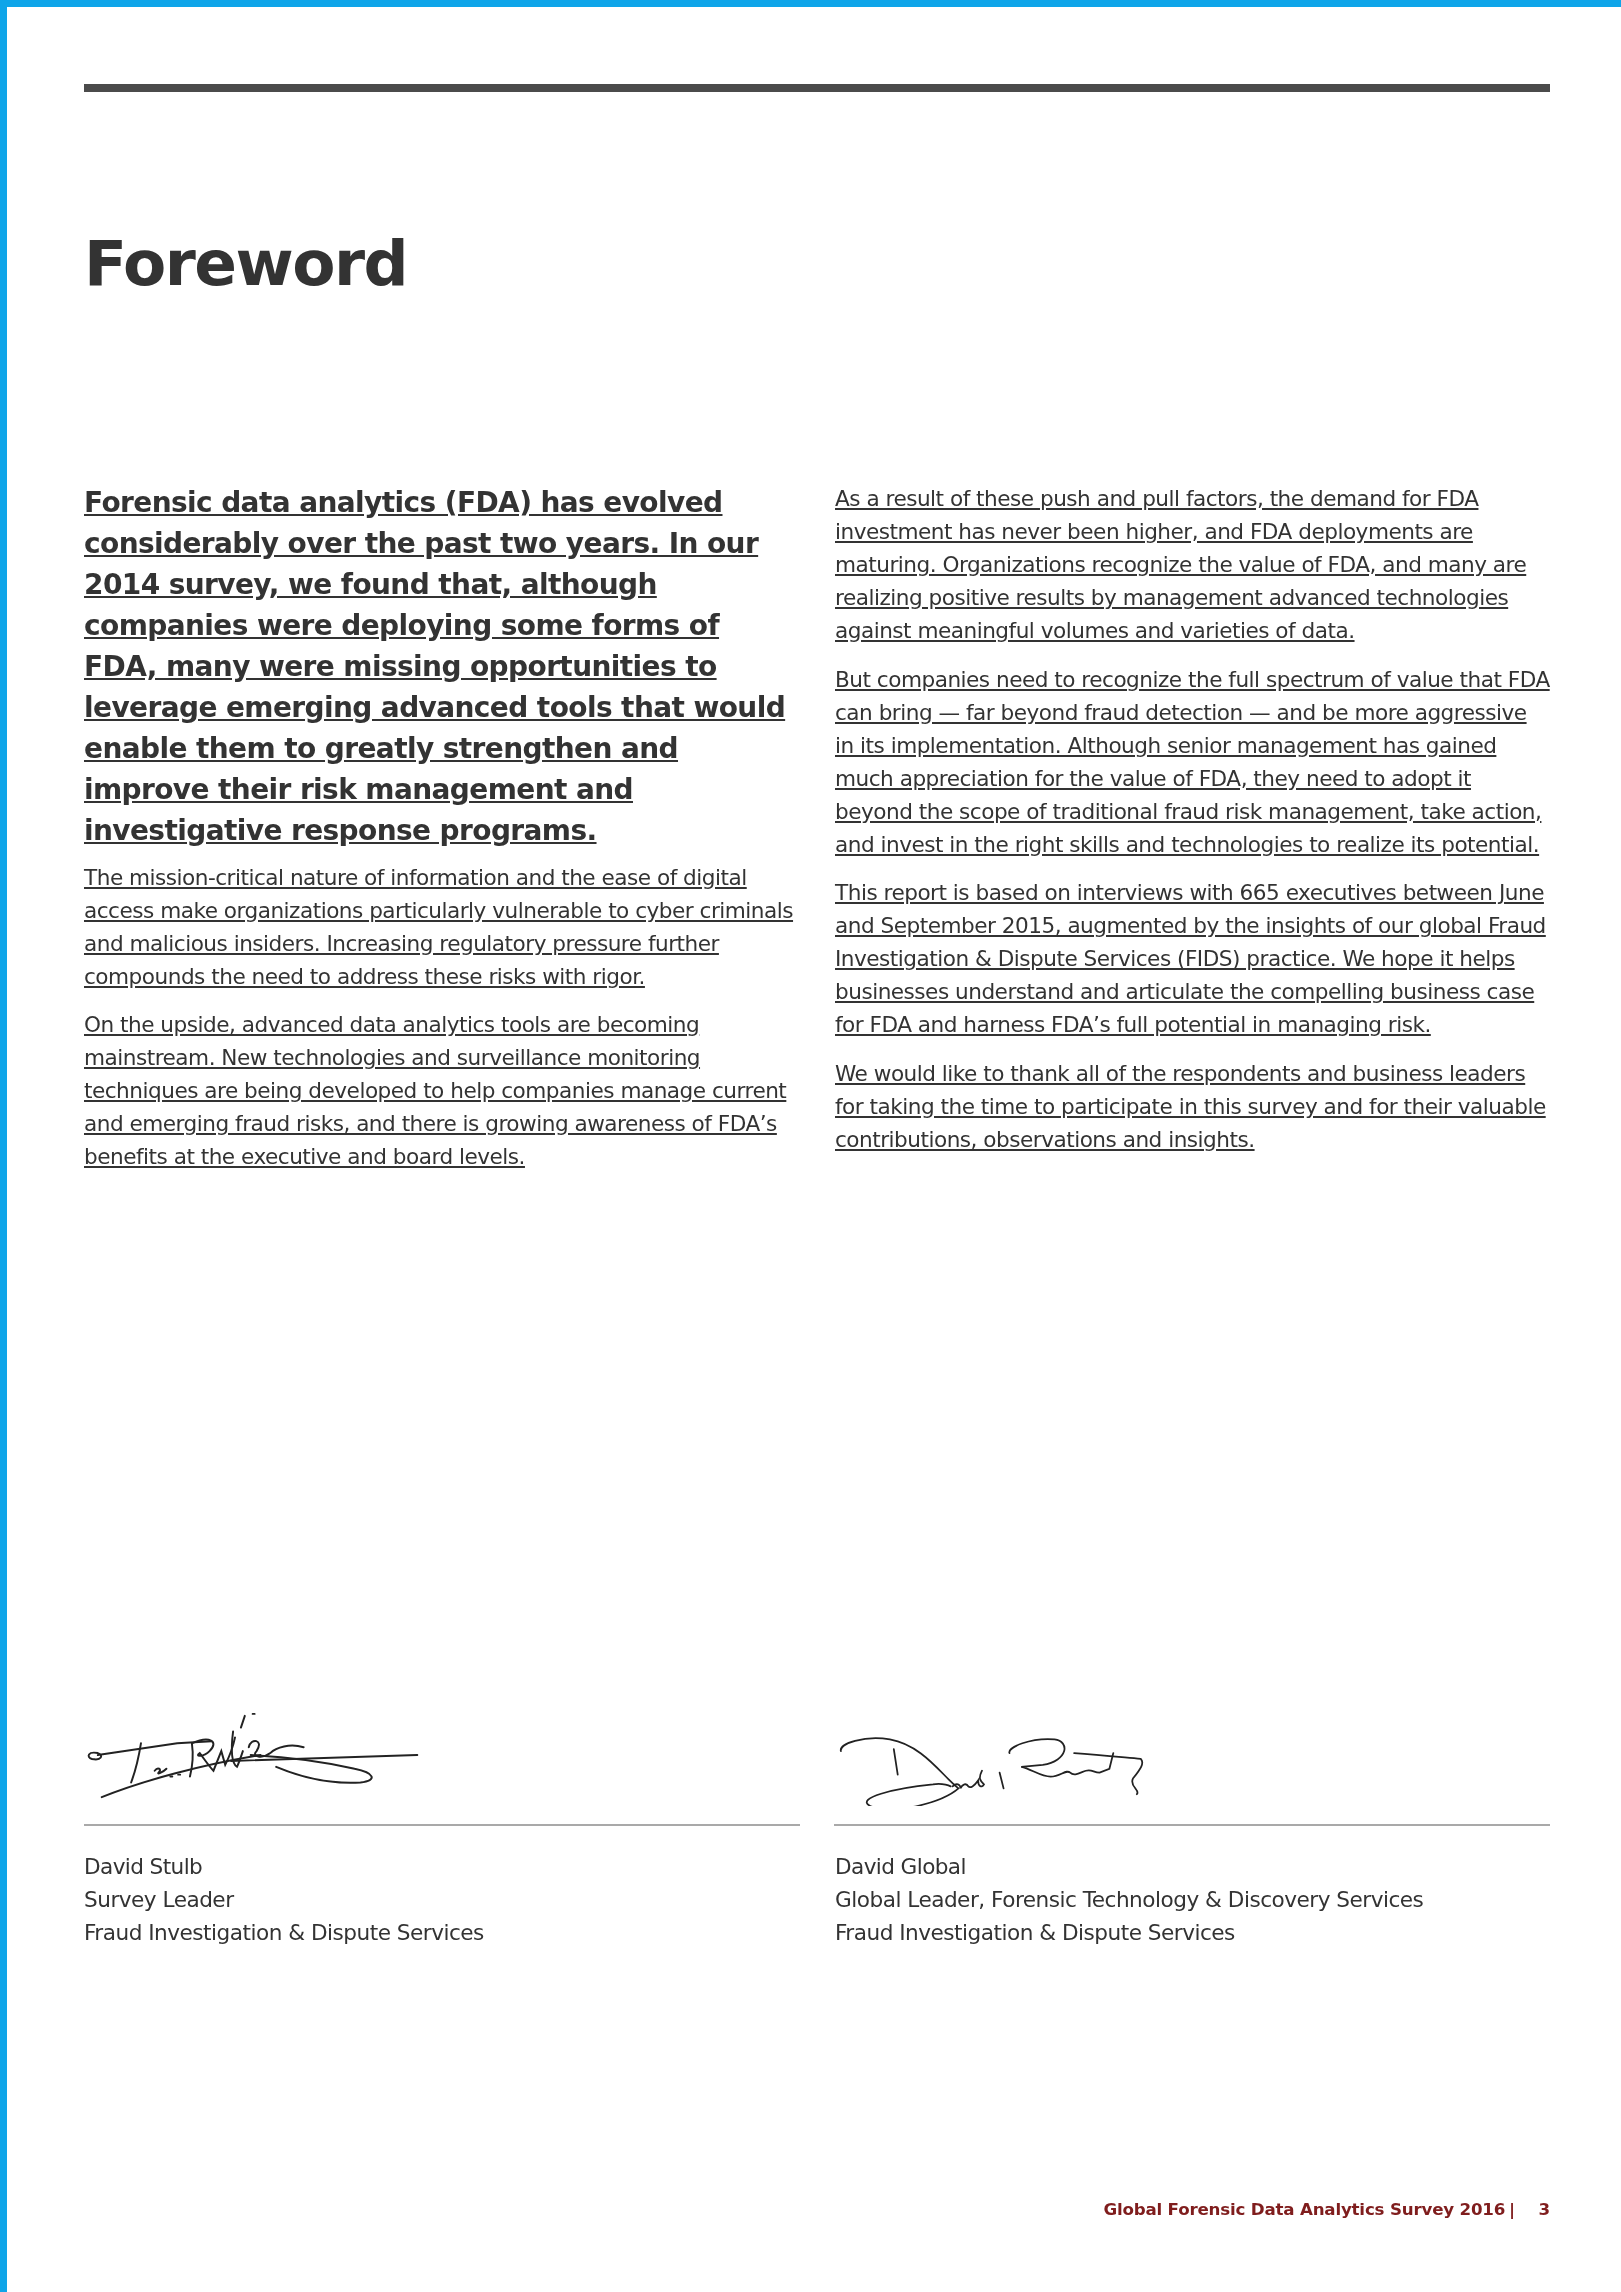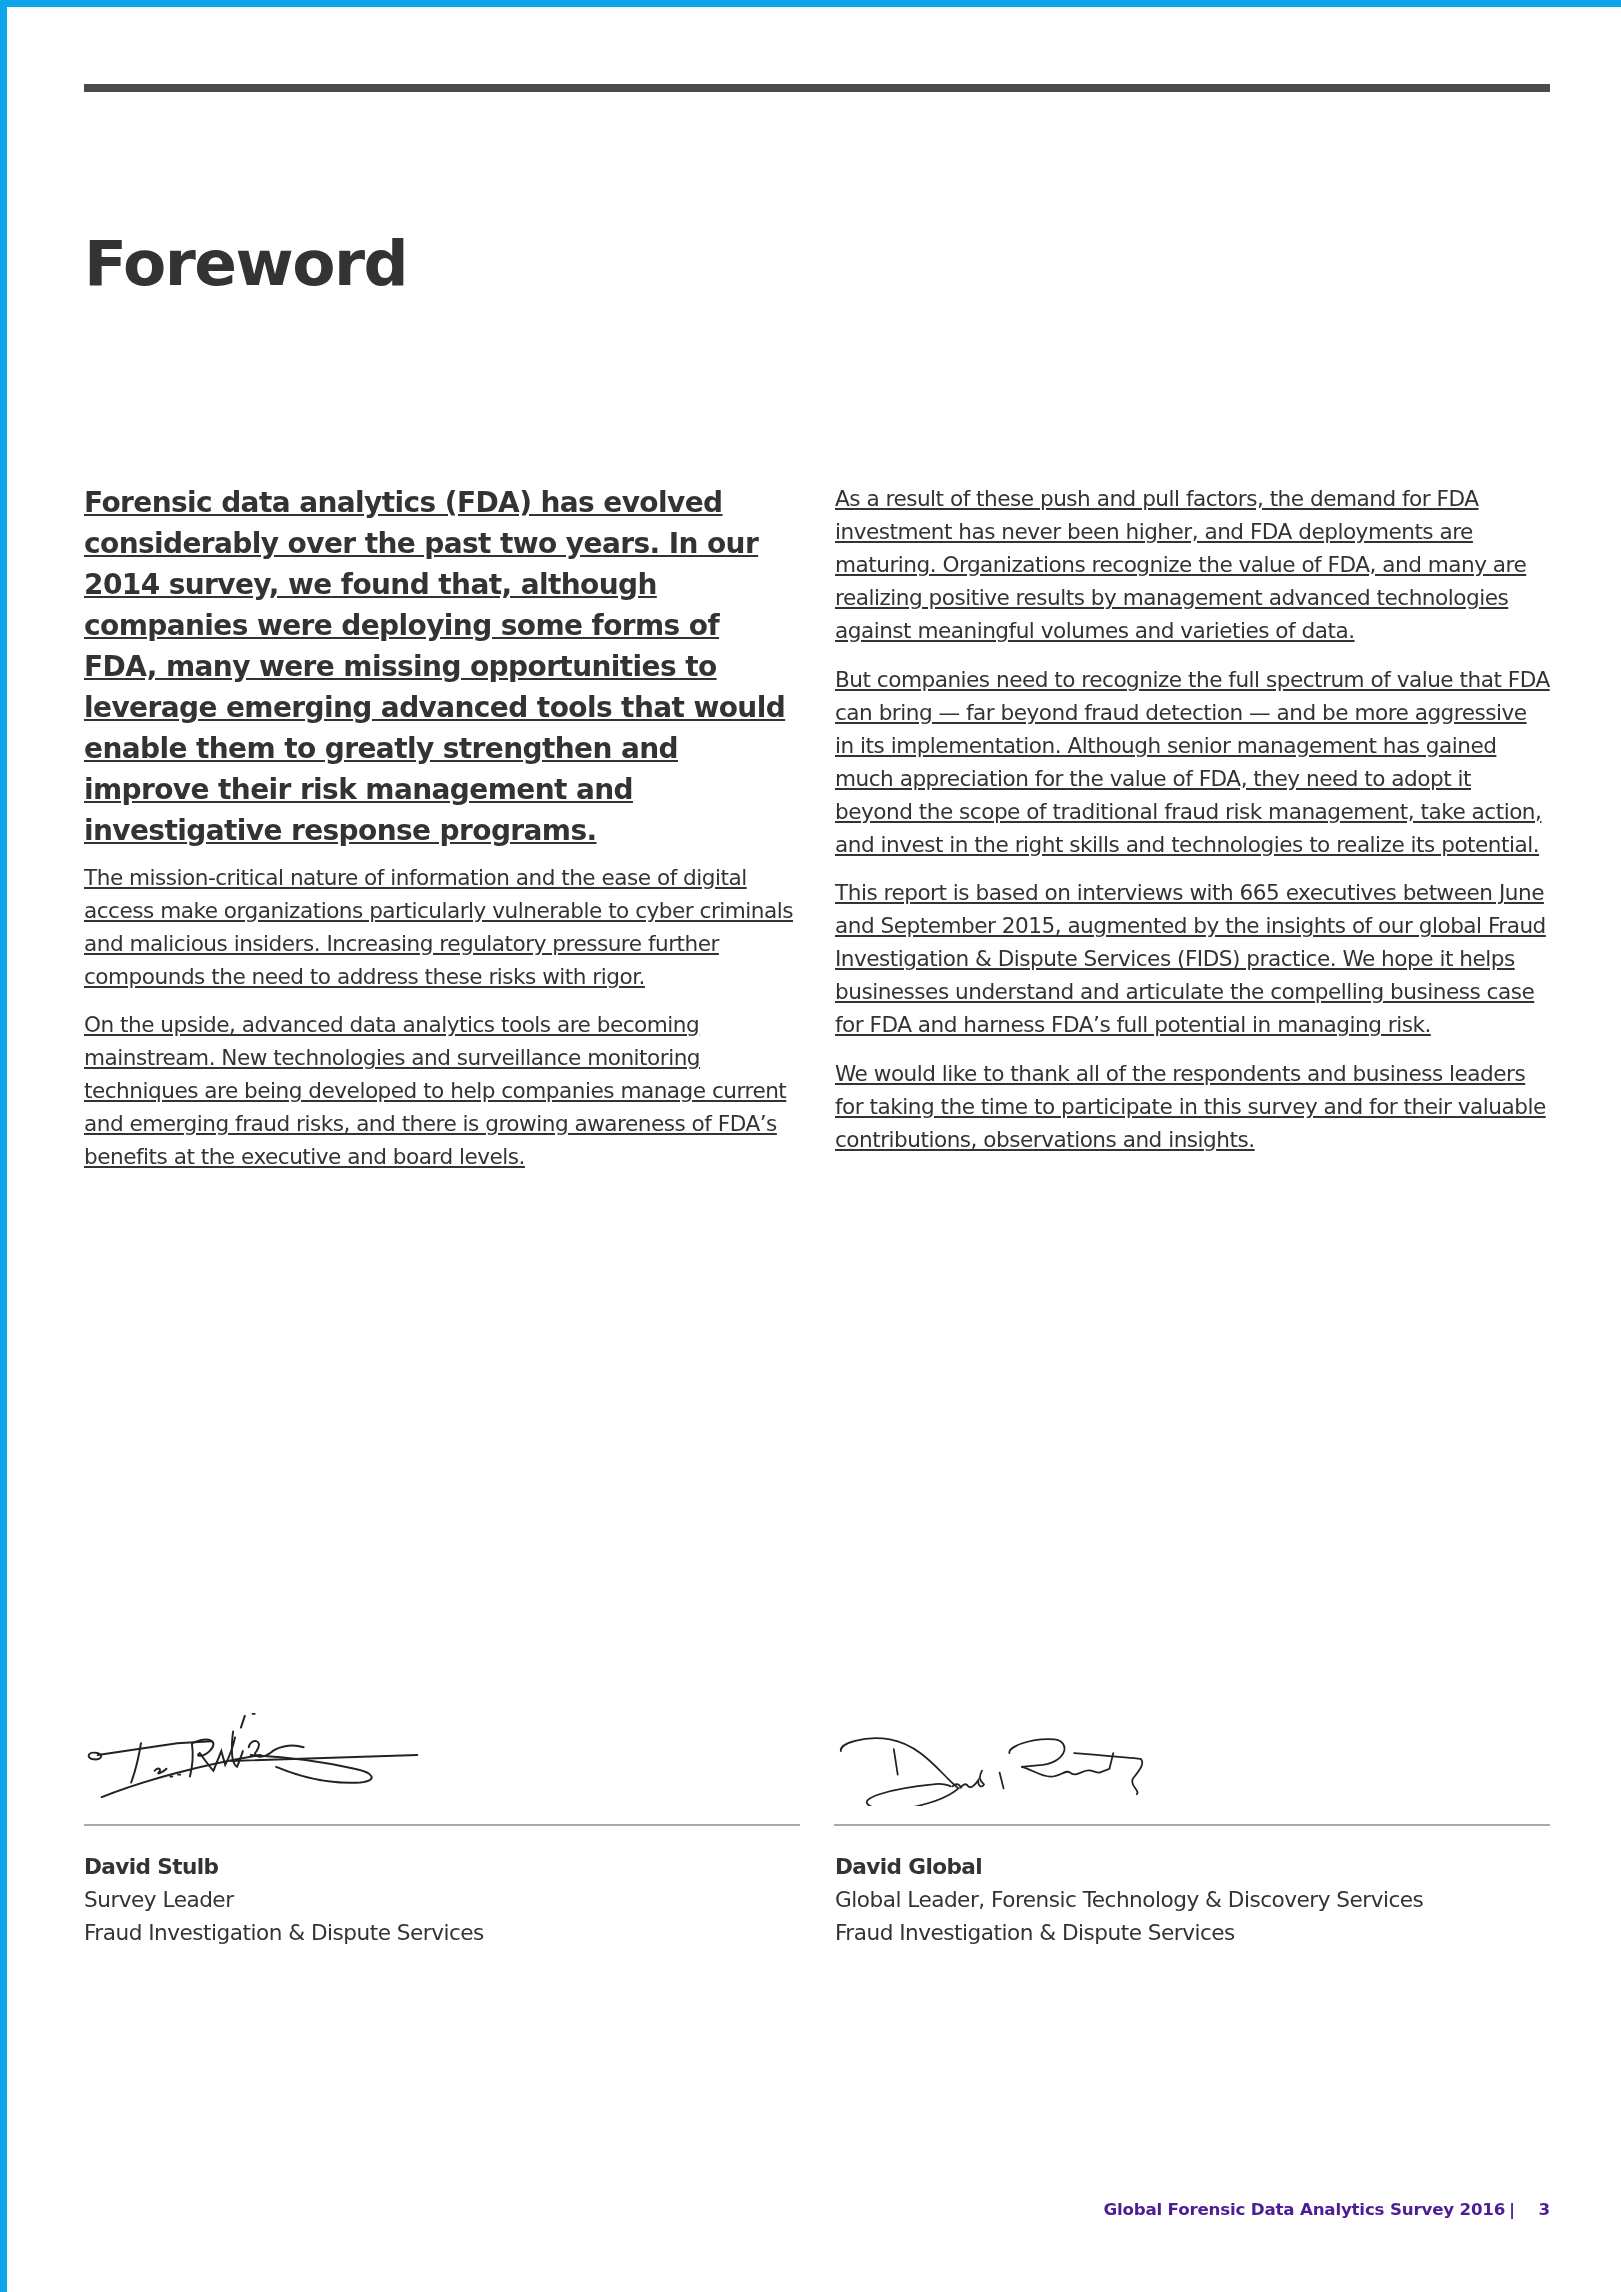--- a/index.html
+++ b/index.html
@@ -49,26 +49,26 @@
   }
   .div-left { left: 77px; width: 716px; }
   .div-right { left: 827px; width: 716px; }
   .signer {
     position: absolute; top: 1843px; width: 716px;
     font-family: "DejaVu Sans", sans-serif; font-size: 21.6px; line-height: 33px;
     letter-spacing: -0.5px; color: #333333;
   }
   .signer-left { left: 77px; }
   .signer-right { left: 828px; }
-  .signer-name { font-weight: bold; display: block; letter-spacing: -0.6px; }
+  .signer-name { font-weight: normal; display: block; letter-spacing: -0.6px; }
   .signer-line { display: block; }
   .footer {
     position: absolute; top: 2191px; right: 76px;
     font-family: "DejaVu Sans", sans-serif; font-weight: bold;
-    font-size: 16.7px; line-height: 23.5px; color: #4c1d95; white-space: pre;
+    font-size: 16.7px; line-height: 23.5px; color: #7f1d1d; white-space: pre;
     letter-spacing: -0.2px;
     margin-left: 48px;
   }
   .footer .sep { margin: 0 2px 0 3.9px; }
   .footer .page-num { margin-left: 21.6px; }
 </style>
 </head>
 <body>
 
 <div class="page">

